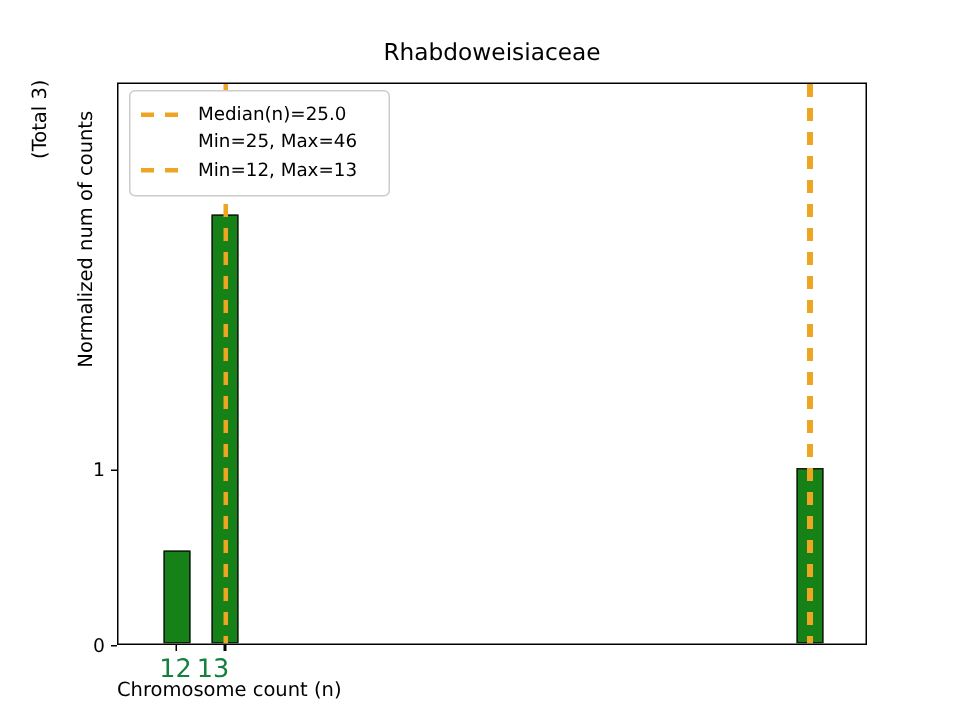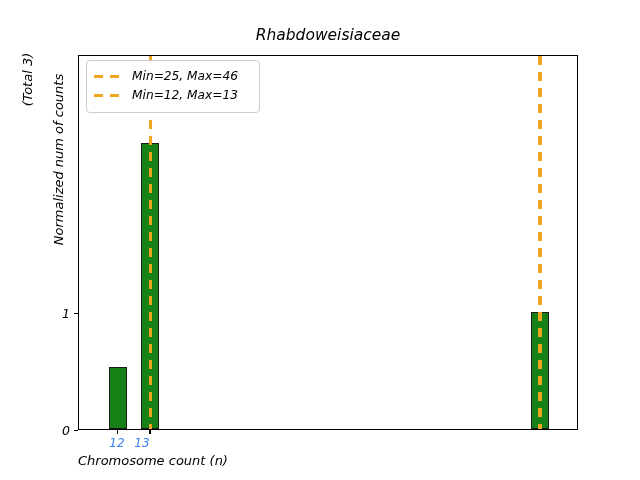--- a/index.html
+++ b/index.html
@@ -15,21 +15,20 @@
     overflow: hidden;
     position: relative;
   }
 
   #figure {
     position: absolute;
     left: 0; top: 0;
     width: 640px;
     height: 380px;
     background: #ffffff;
-    font-style: italic;
   }
 
   
   #chart-title {
     position: absolute;
     left: 78px;
     top: 26px;
     width: 500px;
     text-align: center;
     font-size: 15.5px;
@@ -95,22 +94,22 @@
   .xtick-mark {
     position: absolute;
     top: 430px;
     width: 1.3px;
     height: 4px;
     background: #000000;
   }
   .xtick-label {
     position: absolute;
     top: 436px;
-    font-size: 12px;
-    color: #3b82f6;
+    font-size: 17px;
+    color: #15803d;
     transform: translateX(-50%);
     white-space: nowrap;
   }
 
   
   #xlabel {
     position: absolute;
     left: 78px;
     top: 453px;
     width: 500px;
@@ -207,20 +206,21 @@
     <div class="median-line" style="left: 459.439px; background-image: linear-gradient(rgb(237, 165, 34) 0px, rgb(237, 165, 34) 9px, rgba(0, 0, 0, 0) 9px, rgba(0, 0, 0, 0) 16px);"></div>
 
   </div>
 
   <div id="legend">
     <div class="legend-entry">
       <span class="legend-swatch">
         <span class="legend-dash" style="background-image: linear-gradient(to right, rgb(237, 165, 34) 0px, rgb(237, 165, 34) 9px, rgba(0, 0, 0, 0) 9px, rgba(0, 0, 0, 0) 16px);"></span>
       </span>
       <span class="legend-text">
+        <span>Median(n)=25.0</span>
         <span class="l2">Min=25, Max=46</span>
       </span>
     </div>
     <div class="legend-entry">
       <span class="legend-swatch">
         <span class="legend-dash" style="background-image: linear-gradient(to right, rgb(237, 165, 34) 0px, rgb(237, 165, 34) 9px, rgba(0, 0, 0, 0) 9px, rgba(0, 0, 0, 0) 16px);"></span>
       </span>
       <span class="legend-text">
         <span class="l2">Min=12, Max=13</span>
       </span>

